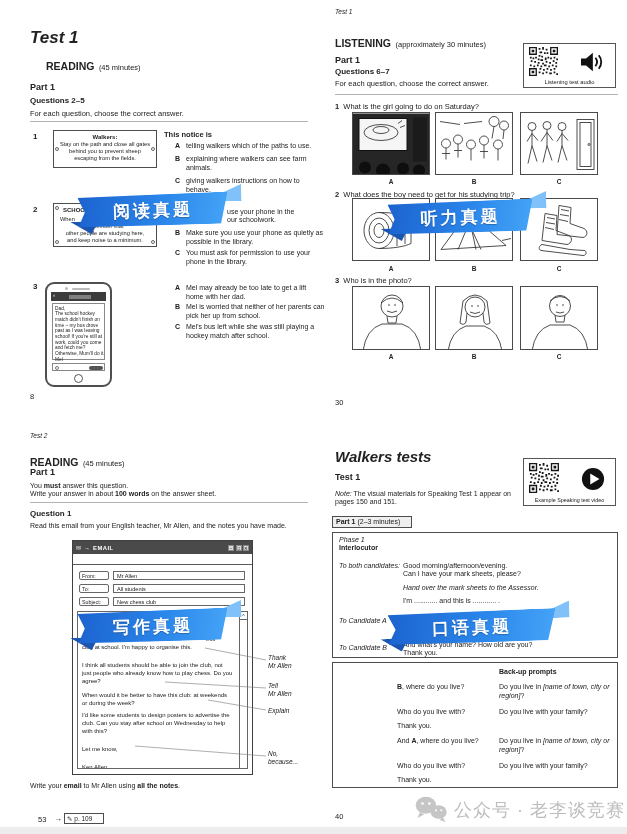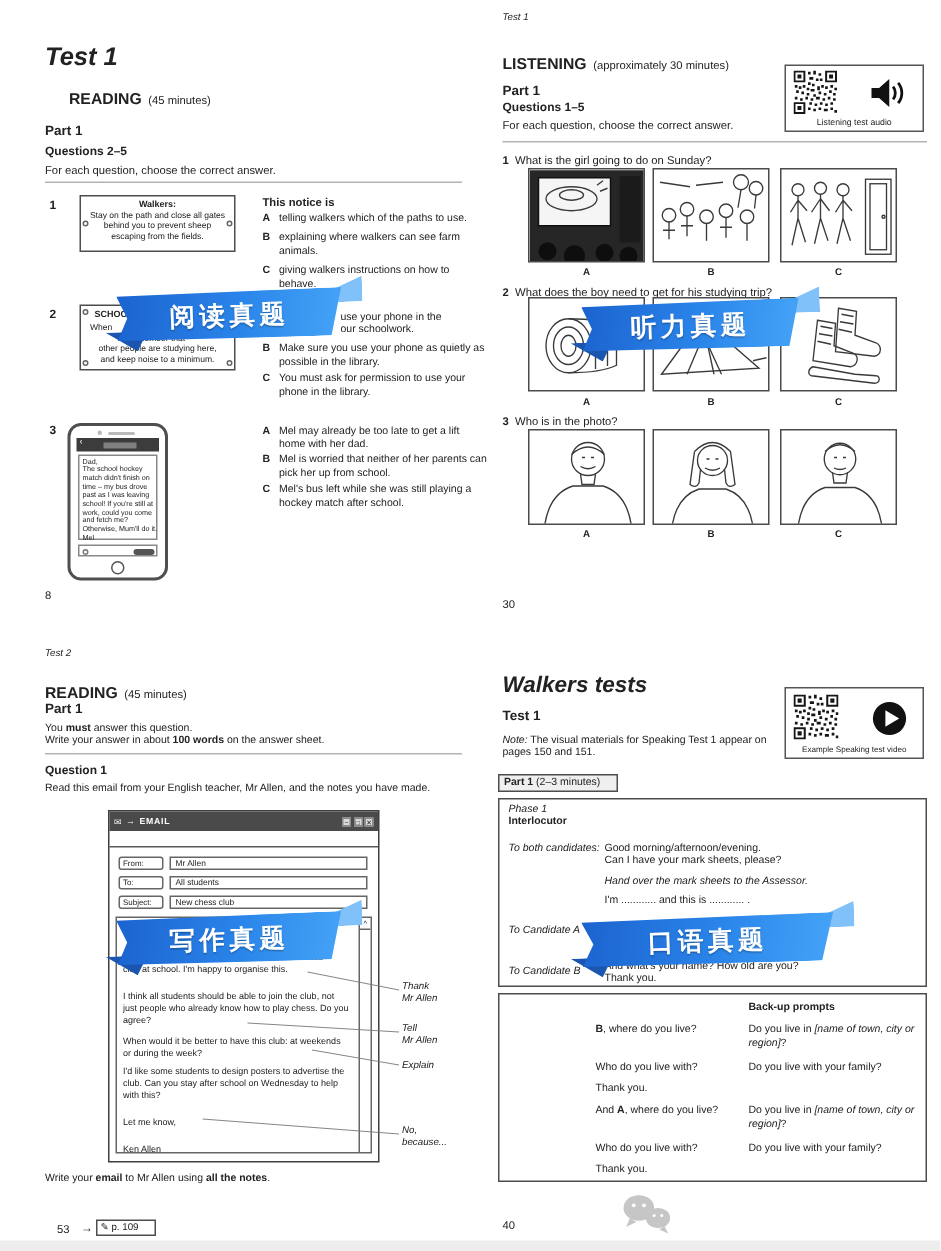--- a/index.html
+++ b/index.html
@@ -65,21 +65,21 @@
 
   <div class="a f8 b" style="left:3px;top:104px">1</div>
   <div class="a bx" style="left:23px;top:102px;width:104px;height:38px;padding-top:3px">
     <span class="screw" style="left:1px;top:16px"></span>
     <span class="screw" style="right:1px;top:16px"></span>
     <div class="ctr b" style="font-size:6px;line-height:7px">Walkers:</div>
     <div class="ctr" style="font-size:5.7px;line-height:6.9px">Stay on the path and close all gates</div>
     <div class="ctr" style="font-size:5.7px;line-height:6.9px">behind you to prevent sheep</div>
     <div class="ctr" style="font-size:5.7px;line-height:6.9px">escaping from the fields.</div>
   </div>
-  <div class="a f75 b" style="left:145px;top:102px">This notice is</div>
+  <div class="a f75 b" style="left:134px;top:102px">This notice is</div>
   <div class="a opt f7" style="left:145px;top:114px;width:153px">
       <span class="optL">A</span>
       <span>telling walkers which of the paths to use.</span>
     </div>
   <div class="a opt f7" style="left:145px;top:127px;width:145px">
       <span class="optL">B</span>
       <span>explaining where walkers can see farm animals.</span>
     </div>
   <div class="a opt f7" style="left:145px;top:149px;width:140px">
       <span class="optL">C</span>
@@ -152,35 +152,35 @@
     <div class="rb-fold-r"></div>
     <div class="rb-fold-l"></div>
     <div class="rb-band">阅读真题</div>
   </div>
 </div>
 
 <div class="a" style="left:332px;top:8px;width:290px;height:400px">
   <div class="a f65 i" style="left:3px;top:0">Test 1</div>
   <div class="a" style="left:3px;top:25px"><span class="f10 b">LISTENING</span> <span class="f75">(approximately 30 minutes)</span></div>
   <div class="a f9 b" style="left:3px;top:47px">Part 1</div>
-  <div class="a f8 b" style="left:3px;top:59px">Questions 1–5</div>
+  <div class="a f8 b" style="left:3px;top:59px">Questions 6–7</div>
   <div class="a f75" style="left:3px;top:71px">For each question, choose the correct answer.</div>
   <div class="qrbox" style="left:191px;top:35px;width:93px;height:45px">
     <svg class="a" style="left:5px;top:3px" width="29" height="29" viewBox="0 0 33 33">
         <use href="#qr"></use>
       </svg>
     <svg class="a" style="left:53px;top:7px" width="30" height="22" viewBox="0 0 30 26">
         <path d="M2 9v8h6l8 7V2L8 9z" fill="#111"></path>
         <path d="M19 8a8 8 0 0 1 0 10M23 5a12.5 12.5 0 0 1 0 16" fill="none" stroke="#111" stroke-width="2.2"></path>
       </svg>
     <div class="qrcap" style="bottom:2px">Listening test audio</div>
   </div>
   <div class="a rule" style="left:3px;top:86px;width:283px"></div>
 
-  <div class="a f75" style="left:3px;top:94px"><span class="b">1</span>&nbsp;&nbsp;<span>What is the girl going to do on Sunday?</span></div>
+  <div class="a f75" style="left:3px;top:94px"><span class="b">1</span>&nbsp;&nbsp;<span>What is the girl going to do on Saturday?</span></div>
   <div class="imgbox" style="left:20px;top:104px"><svg width="78" height="63" viewBox="0 0 78 62">
         <rect width="78" height="62" fill="#262626"></rect>
         <rect x="6" y="5" width="48" height="32" fill="#f5f5f5" stroke="#111"></rect>
         <ellipse cx="28" cy="19" rx="17" ry="8" class="sk" stroke="#444"></ellipse>
         <ellipse cx="28" cy="16.5" rx="8" ry="3.5" class="sk" stroke="#444"></ellipse>
         <path d="M45 10l4-3M47 14l5-2" class="sk" stroke="#444"></path>
         <circle cx="12" cy="54" r="6" fill="#0e0e0e"></circle>
         <circle cx="30" cy="57" r="7" fill="#0e0e0e"></circle>
         <circle cx="50" cy="55" r="6" fill="#0e0e0e"></circle>
         <circle cx="66" cy="57" r="6" fill="#0e0e0e"></circle>
@@ -429,14 +429,15 @@
   <svg width="34" height="29" viewBox="0 0 40 34">
     <ellipse cx="14" cy="12" rx="12" ry="10" fill="#c6c6c6"></ellipse>
     <path d="M7 20l-3 7 8-4z" fill="#c6c6c6"></path>
     <circle cx="10" cy="10" r="1.5" fill="#fff"></circle>
       <circle cx="18" cy="10" r="1.5" fill="#fff"></circle>
     <ellipse cx="29" cy="20" rx="9.5" ry="8" fill="#c6c6c6"></ellipse>
     <path d="M34 26l3 6-7-3z" fill="#c6c6c6"></path>
     <circle cx="26" cy="18" r="1.2" fill="#fff"></circle>
       <circle cx="32" cy="18" r="1.2" fill="#fff"></circle>
   </svg>
+  <span style="font-size:18px;color:#bdbdbd;letter-spacing:1px">公众号 · 老李谈竞赛</span>
 </div>
 <div class="a" style="left:0;top:827px;width:627px;height:7px;background:#ededed"></div>
 
 </body></html>

